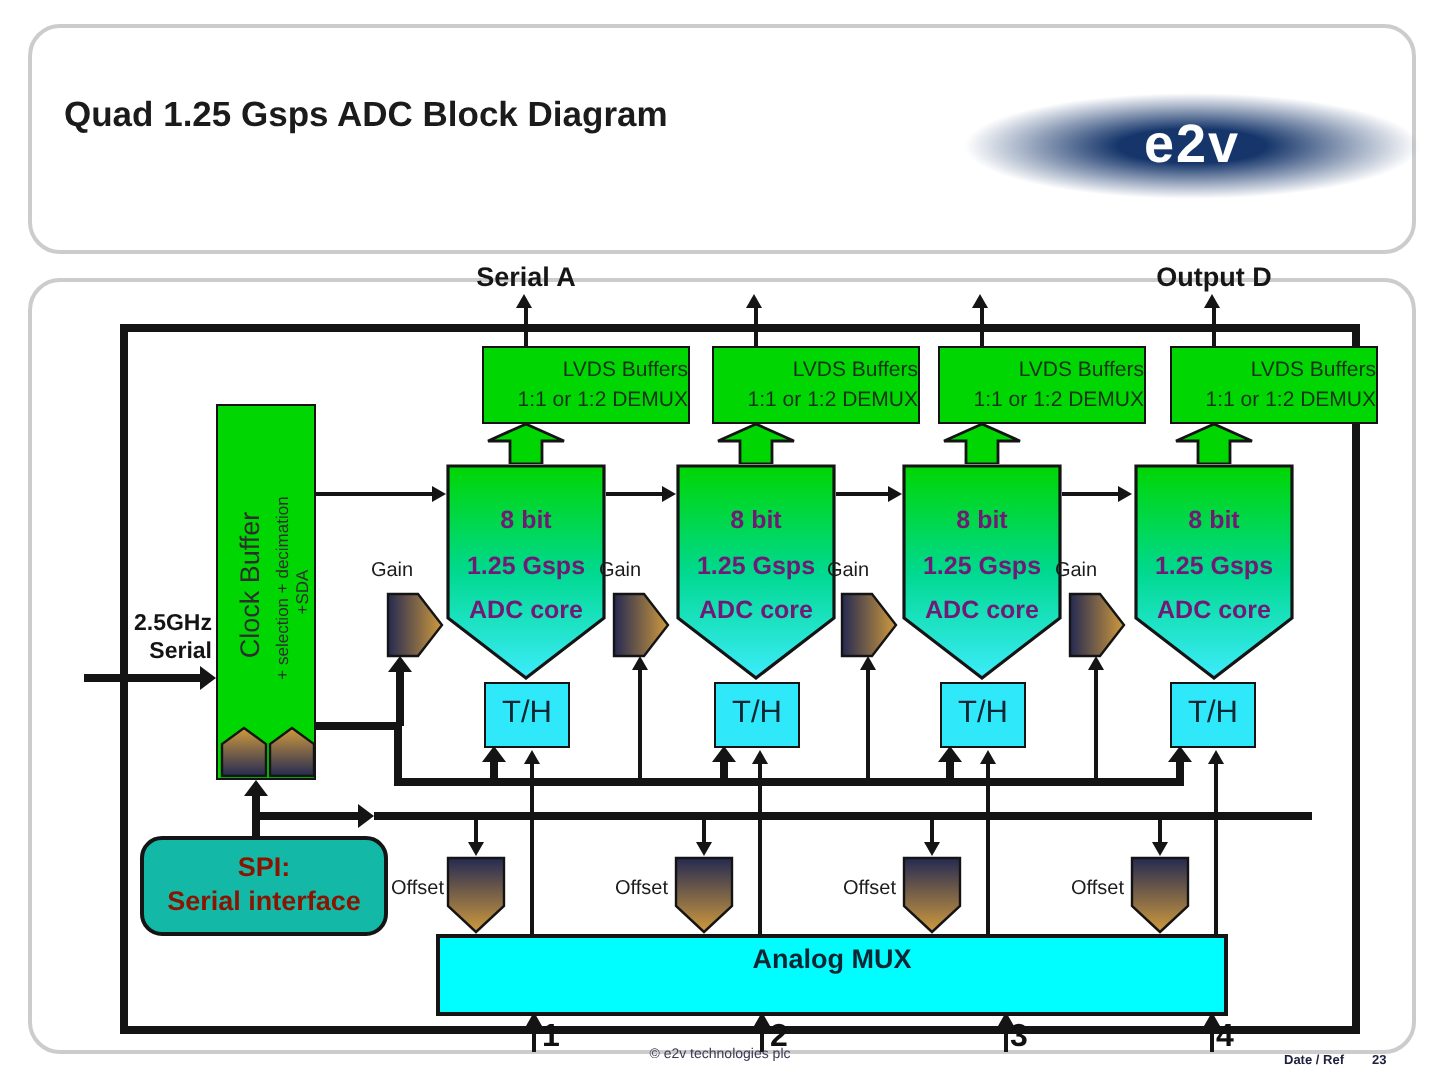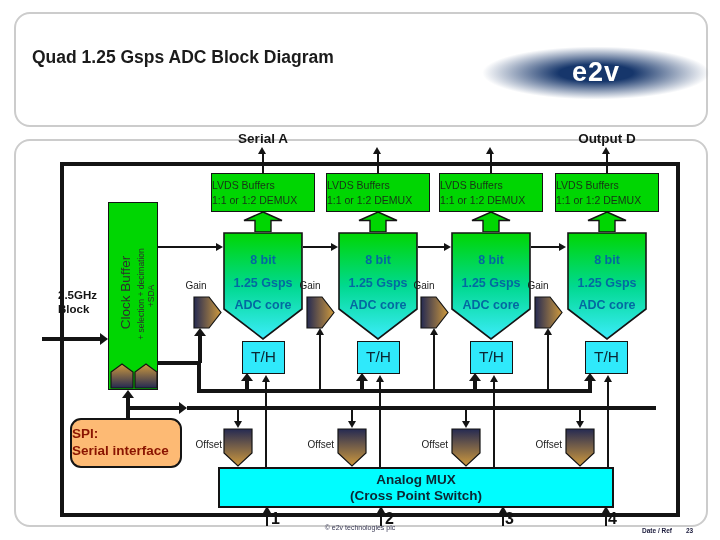--- a/index.html
+++ b/index.html
@@ -9,22 +9,22 @@
   .panel{position:absolute;background:#fff;border:2px solid #cccccc;border-radius:16px;}
   .wire{position:absolute;background:#141414;}
   .ah{position:absolute;width:0;height:0;}
   .ah-up-thin{border-left:4.5px solid transparent;border-right:4.5px solid transparent;border-bottom:7px solid #141414;}
   .ah-up-thick{border-left:6px solid transparent;border-right:6px solid transparent;border-bottom:8.5px solid #141414;}
   .ah-down-thin{border-left:4.5px solid transparent;border-right:4.5px solid transparent;border-top:7px solid #141414;}
   .ah-right-thick{border-top:6px solid transparent;border-bottom:6px solid transparent;border-left:8.5px solid #141414;}
   .ah-right-thin{border-top:4.5px solid transparent;border-bottom:4.5px solid transparent;border-left:7px solid #141414;}
   .outlab{position:absolute;width:104px;text-align:center;font-size:13.5px;font-weight:bold;color:#161616;}
   .lvds{position:absolute;width:104px;height:39px;background:#00d602;border:1.6px solid #141414;
-        box-sizing:border-box;text-align:left;font-size:10.5px;line-height:14.5px;color:#173317;padding-top:4px;}
-  .funnel-text{position:absolute;width:80px;text-align:center;font-size:12.5px;font-weight:bold;color:#0369a1;}
+        box-sizing:border-box;text-align:right;font-size:10.5px;line-height:14.5px;color:#173317;padding-top:4px;margin-left:30px;}
+  .funnel-text{position:absolute;width:80px;text-align:center;font-size:12.5px;font-weight:bold;color:#701a75;}
   .th{position:absolute;width:43px;height:33px;background:#2fe9fb;border:1.8px solid #141414;box-sizing:border-box;
       text-align:center;font-size:15.5px;line-height:29px;color:#0c2733;}
   .smlab{position:absolute;font-size:10px;color:#1c1c1c;}
   .pin{position:absolute;font-size:16px;font-weight:bold;color:#111;}
   .vtext{position:absolute;transform:rotate(-90deg);white-space:nowrap;text-align:center;color:#2e2e2e;}
   .svgshape{position:absolute;display:block;}
 </style>
 </head>
 <body>
 
@@ -196,23 +196,23 @@
   <div class="wire" style="left:433px;top:334px;width:2px;height:57px;"></div>
   <div class="ah ah-up-thin" style="left:429.5px;top:328px;"></div>
   <div class="wire" style="left:547px;top:334px;width:2px;height:57px;"></div>
   <div class="ah ah-up-thin" style="left:543.5px;top:328px;"></div>
 
   <div class="th" style="left:242px;top:341px;">T/H</div>
   <div class="th" style="left:357px;top:341px;">T/H</div>
   <div class="th" style="left:470px;top:341px;">T/H</div>
   <div class="th" style="left:585px;top:341px;">T/H</div>
 
-  <div class="abs" style="left:58px;top:288px;width:48px;text-align:left;font-size:11.5px;font-weight:bold;line-height:14px;color:#141414;">
+  <div class="abs" style="left:58px;top:305px;width:48px;text-align:right;font-size:11.5px;font-weight:bold;line-height:14px;color:#141414;">
     <div>2.5GHz</div>
-    <div>Block</div>
+    <div>Serial</div>
   </div>
   <div class="wire" style="left:42px;top:337px;width:60px;height:3.5px;"></div>
   <div class="ah ah-right-thick" style="left:100px;top:333px;"></div>
 
   <div class="abs" style="left:108px;top:202px;width:50px;height:188px;background:#00d602;border:1.8px solid #141414;box-sizing:border-box;"></div>
   <svg class="svgshape" style="left:110px;top:363px;" width="24" height="26">
     <defs>
         <linearGradient id="cg0" x1="0" y1="0" x2="0" y2="1">
       <stop offset="0" stop-color="#cf9a3d"></stop>
           <stop offset="1" stop-color="#252a52"></stop>
@@ -304,31 +304,30 @@
   <svg class="svgshape" style="left:565px;top:428px;" width="30" height="39">
     <defs>
         <linearGradient id="og3" x1="0" y1="0" x2="0" y2="1">
       <stop offset="0" stop-color="#252a52"></stop>
           <stop offset="1" stop-color="#cf9a3d"></stop>
         </linearGradient>
       </defs>
     <polygon points="1,1 29,1 29,25 15,38 1,25" fill="url(#og3)" stroke="#141414" stroke-width="1.2"></polygon>
     </svg>
 
-  <div class="abs" style="left:70px;top:418px;width:112px;height:50px;background:#fdba74;border:2.2px solid #141414;
-       border-radius:11px;box-sizing:border-box;text-align:left;padding-top:6px;
+  <div class="abs" style="left:70px;top:418px;width:124px;height:50px;background:#14b8a6;border:2.2px solid #141414;
+       border-radius:11px;box-sizing:border-box;text-align:center;padding-top:6px;
        font-size:13.5px;font-weight:bold;line-height:16.5px;color:#8a1400;">
     <div>SPI:</div>
     <div>Serial interface</div>
   </div>
 
   <div class="abs" style="left:218px;top:467px;width:396px;height:41px;background:#00fdff;border:2px solid #141414;
        box-sizing:border-box;text-align:center;padding-top:3px;font-size:13.5px;font-weight:bold;line-height:16px;color:#0c2733;">
     <div>Analog MUX</div>
-    <div>(Cross Point Switch)</div>
   </div>
 
   <div class="wire" style="left:266px;top:513px;width:2px;height:13px;"></div>
   <div class="ah ah-up-thin" style="left:262.5px;top:506px;"></div>
   <div class="pin" style="left:271px;top:510px;">1</div>
   <div class="wire" style="left:380px;top:513px;width:2px;height:13px;"></div>
   <div class="ah ah-up-thin" style="left:376.5px;top:506px;"></div>
   <div class="pin" style="left:385px;top:510px;">2</div>
   <div class="wire" style="left:502px;top:513px;width:2px;height:13px;"></div>
   <div class="ah ah-up-thin" style="left:498.5px;top:506px;"></div>

